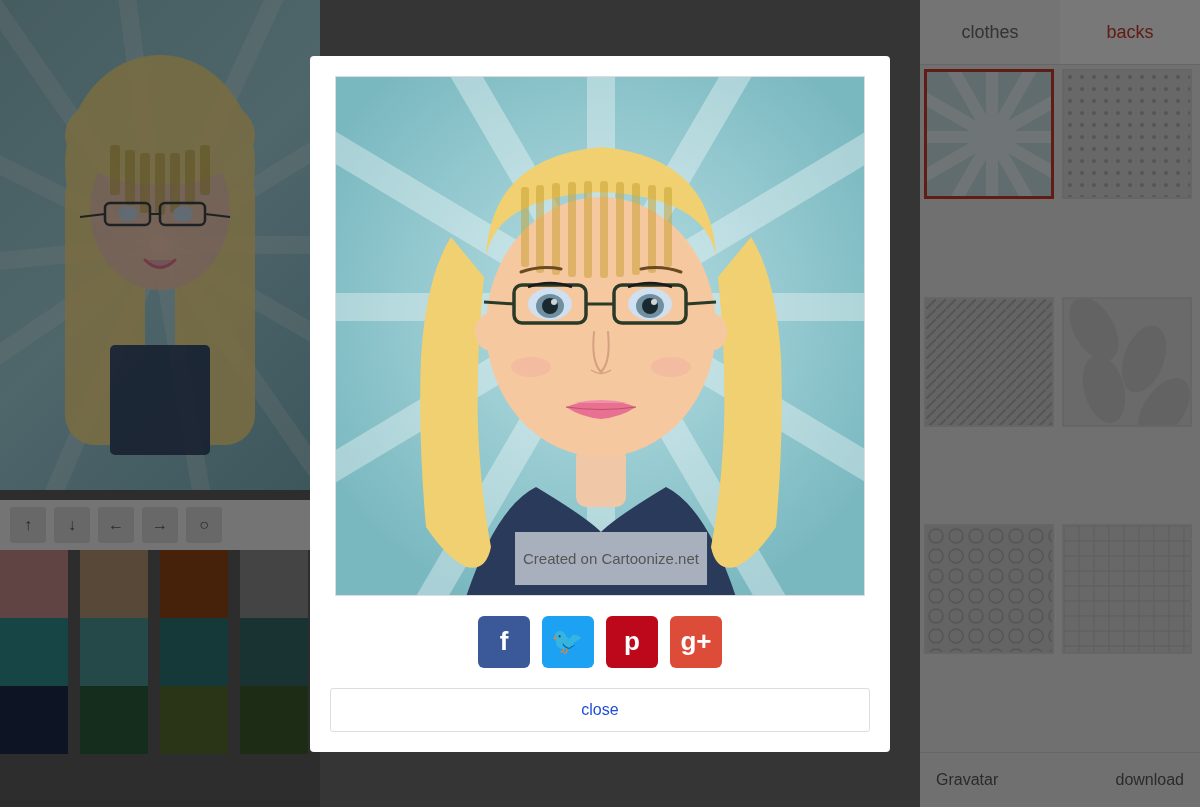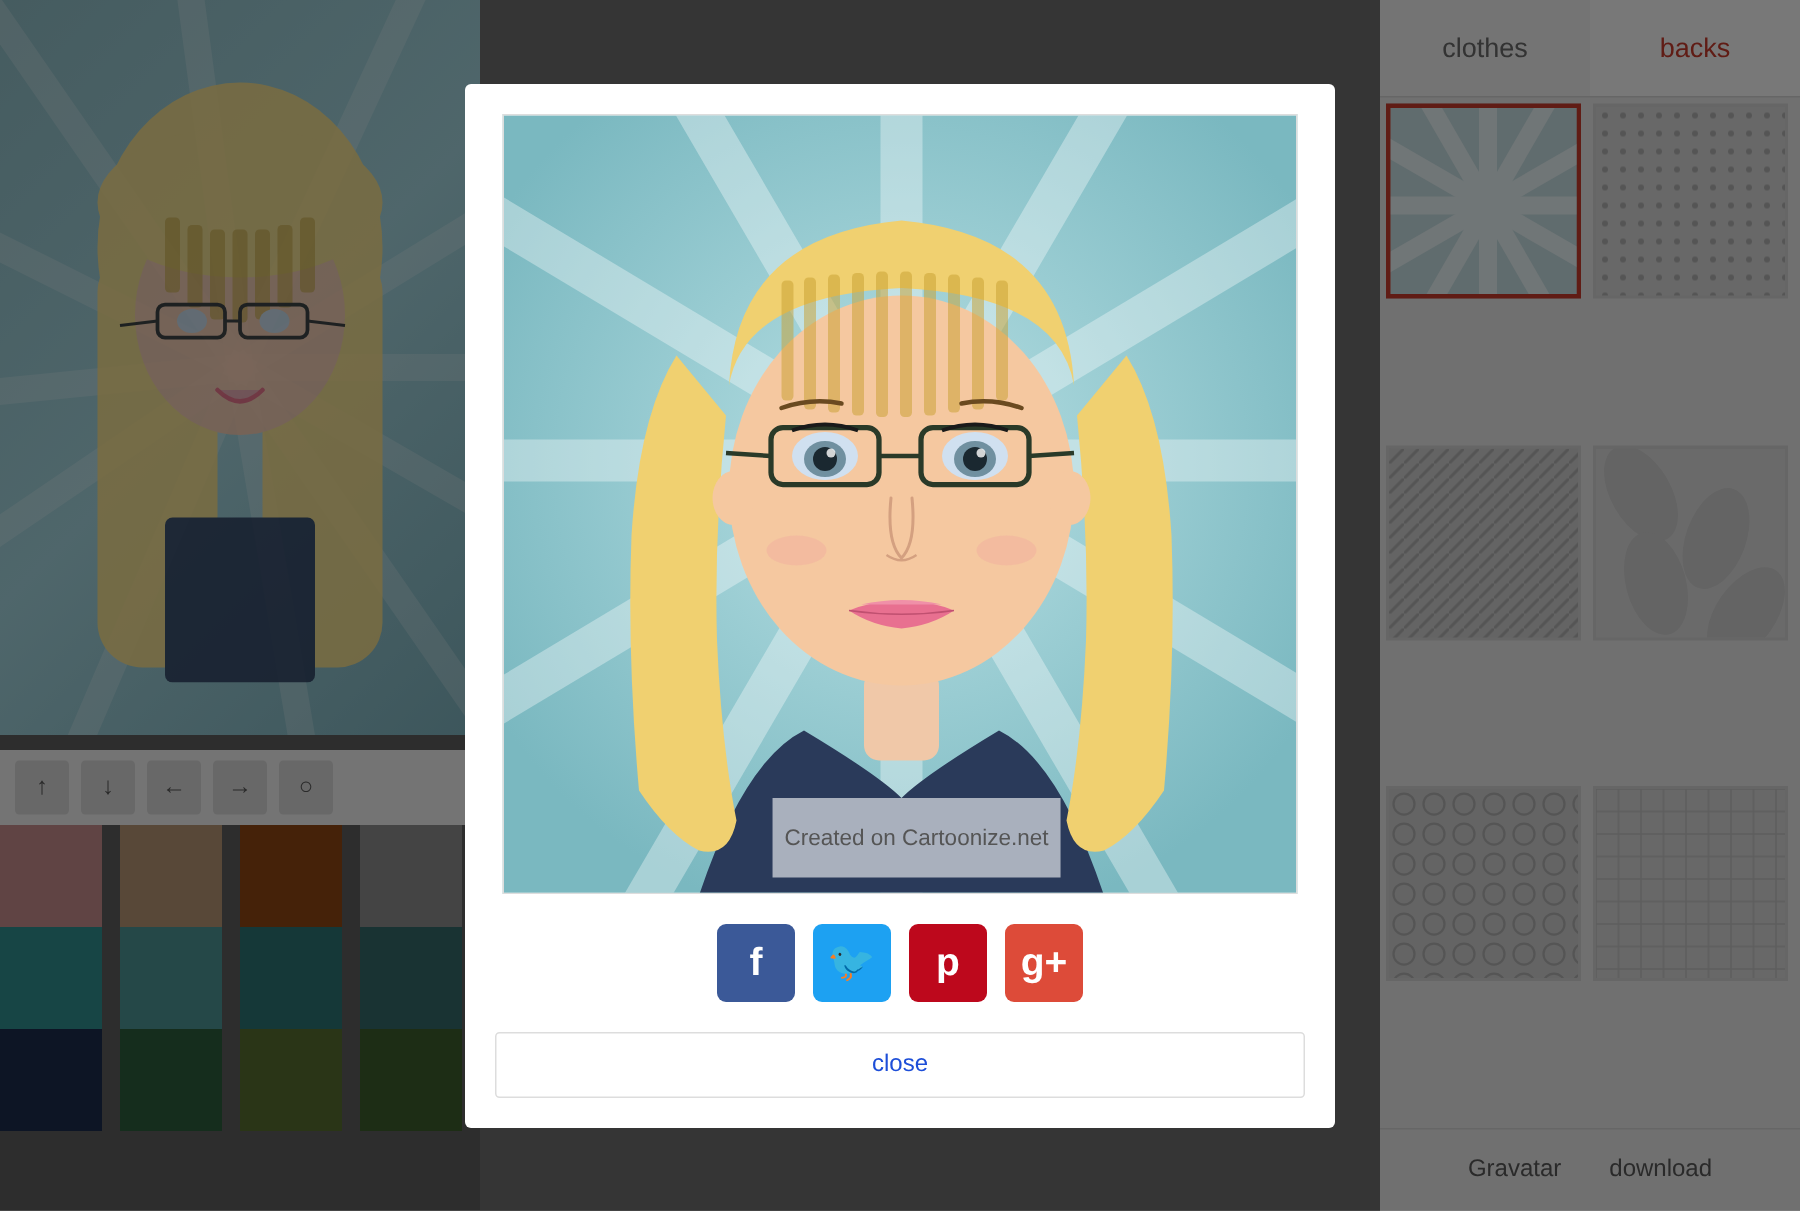--- a/index.html
+++ b/index.html
@@ -143,21 +143,21 @@
 
     .back-item.selected {
       border: 3px solid #c0392b;
     }
 
     
     .bottom-actions {
       height: 55px;
       display: flex;
       align-items: center;
-      justify-content: center;
+      justify-content: space-between;
       background: #e0e0e0;
       border-top: 1px solid #ccc;
     }
 
     .bottom-btn {
       font-size: 16px;
       color: #555;
       cursor: pointer;
       padding: 8px 16px;
     }

